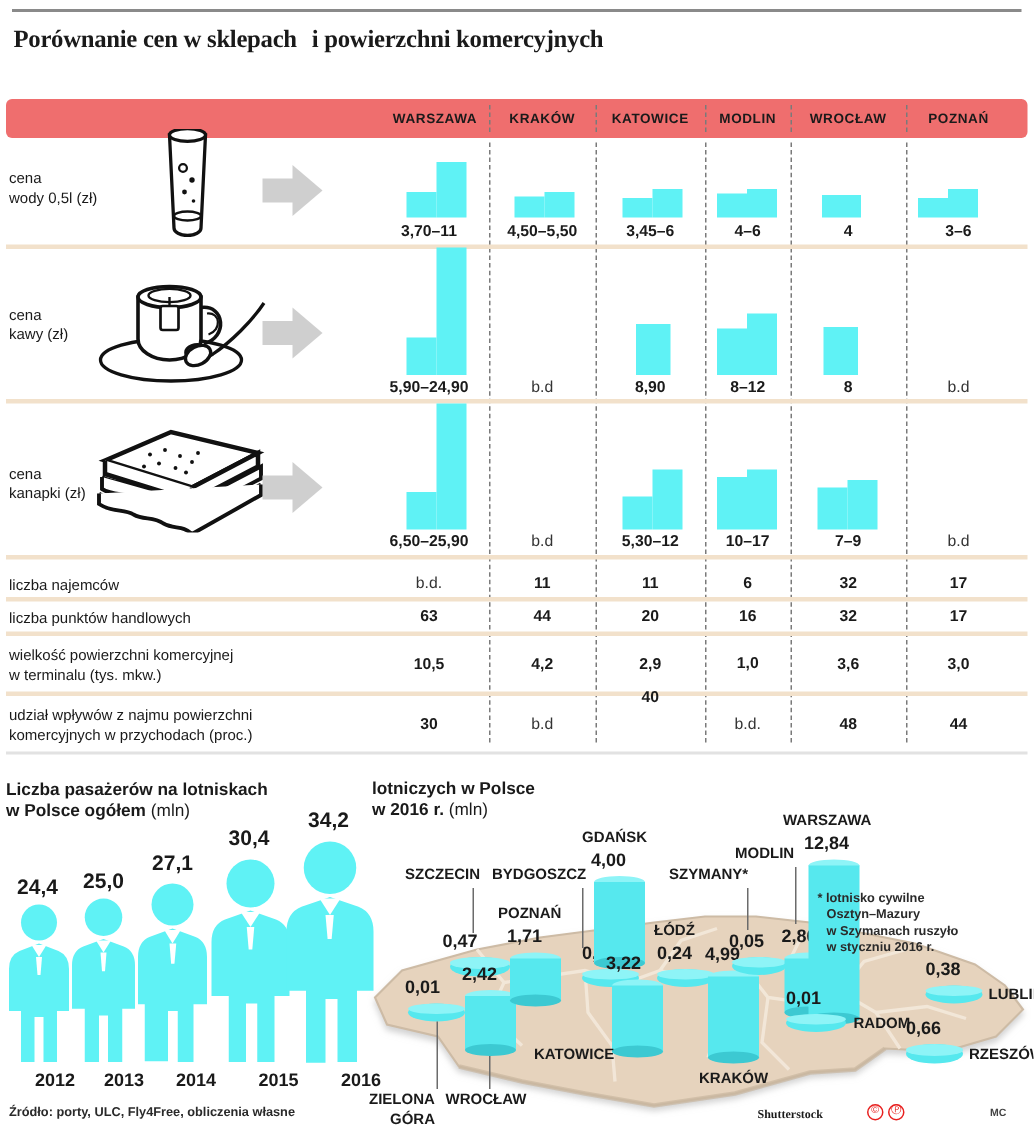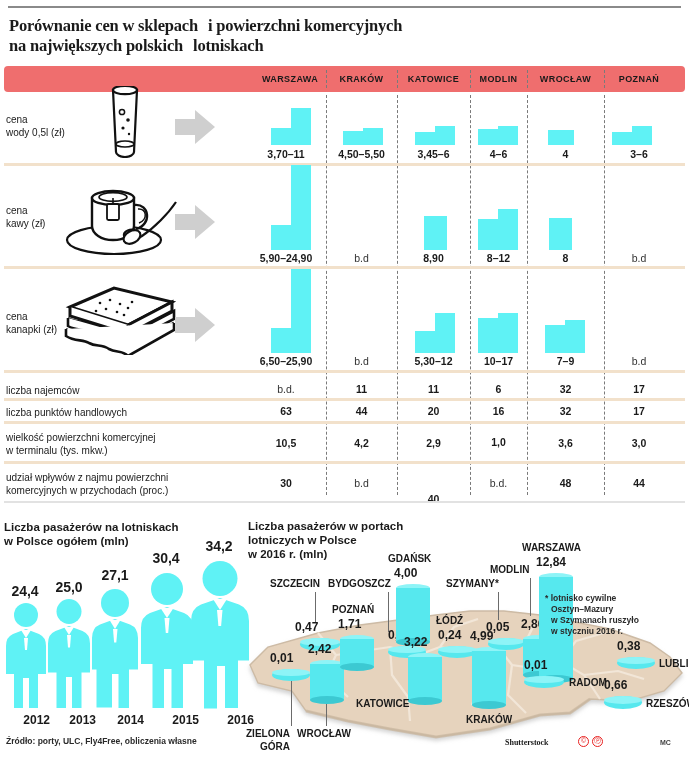--- a/index.html
+++ b/index.html
@@ -51,21 +51,21 @@
   .arrow { position:absolute; width:40px; height:34px; }
   .arrow .stem { position:absolute; left:0; top:9px; width:24px; height:16px; background:#cfcfcf; }
   .arrow .head {
     position:absolute; left:20px; top:0; width:0; height:0;
     border-top:17px solid transparent; border-bottom:17px solid transparent;
     border-left:20px solid #cfcfcf;
   }
 
   
   .sec-head { position:absolute; font-weight:700; font-size:11.5px; line-height:14px; }
-  .sec-head .reg { font-weight:700; }
+  .sec-head .reg { font-weight:400; }
 
   .person { position:absolute; }
   .ptxt { position:absolute; font-weight:700; font-size:14px; text-align:center; }
   .pyear { position:absolute; font-weight:700; font-size:12px; text-align:right; }
 
   
   .mapwrap { position:absolute; left:240px; top:515px; width:449px; height:230px; }
   .mlabel { position:absolute; font-weight:700; font-size:10px; color:#1a1a1a; white-space:nowrap; }
   .mvalue { position:absolute; font-weight:700; font-size:12px; color:#1a1a1a; white-space:nowrap; }
   .leader { position:absolute; background:#6b6b6b; width:1px; }
@@ -84,23 +84,20 @@
   .cc { position:absolute; top:736px; width:11px; height:11px; border-radius:50%; border:1.6px solid #e8201f; color:#e8201f; font-size:7px; line-height:8px; text-align:center; }
   .mc { position:absolute; left:660px; top:739px; font-size:7px; font-weight:700; color:#444; }
 </style>
 </head>
 <body>
 
 <div class="top-rule"></div>
 
 <div class="title">
   <span>Porównanie cen w sklepach</span><span class="gap"></span><span>i powierzchni komercyjnych</span>
-  <span class="l2">
-    <span>na największych polskich</span><span class="gap"></span><span>lotniskach</span>
-  </span>
 </div>
 
 <div class="table">
 
   <div class="hdr">
     <div class="cell" style="left:250px;width:72px">WARSZAWA</div>
     <div class="cell" style="left:322px;width:71px">KRAKÓW</div>
     <div class="cell" style="left:393px;width:73px">KATOWICE</div>
     <div class="cell" style="left:466px;width:57px">MODLIN</div>
     <div class="cell" style="left:523px;width:77px">WROCŁAW</div>
@@ -266,21 +263,21 @@
 <div class="rvalue" style="left:527px;top:437px;width:77px">3,6</div>
 <div class="rvalue" style="left:604px;top:437px;width:70px">3,0</div>
 <div class="rowline" style="top:461px"></div>
 
 <div class="rlabel" style="left:6px;top:471px">
   <div>udział wpływów z najmu powierzchni</div>
   <div>komercyjnych w przychodach (proc.)</div>
 </div>
 <div class="rvalue" style="left:250px;top:477px;width:72px">30</div>
 <div class="rvalue na" style="left:326px;top:477px;width:71px">b.d</div>
-<div class="rvalue" style="left:397px;top:493px;width:73px">40</div>
+<div class="rvalue" style="left:397px;top:459px;width:73px">40</div>
 <div class="rvalue na" style="left:470px;top:477px;width:57px">b.d.</div>
 <div class="rvalue" style="left:527px;top:477px;width:77px">48</div>
 <div class="rvalue" style="left:604px;top:477px;width:70px">44</div>
 <div class="rowline" style="top:501px;background:#e2e2e2;height:2px"></div>
 
 <div class="sec-head" style="left:4px;top:520px;width:240px">
   <div>Liczba pasażerów na lotniskach</div>
   <div><span>w Polsce ogółem</span> <span class="reg">(mln)</span></div>
 </div>
 
@@ -323,21 +320,20 @@
 <div class="ptxt" style="left:184px;top:538px;width:70px">34,2</div>
 <svg class="person" style="left:186px;top:560px" width="68" height="150" viewBox="0 0 68 150">
   <circle cx="34" cy="18.5" r="17.5" fill="#5ff2f5"></circle>
   <path d="M34 38 L53 44.5 q10 4 10 16.5 v39.5 h-11 v47.5 H39 V106 h-8 v42.5 H18 V100.5 H5 V61 q0-12.5 10-16.5 Z" fill="#5ff2f5"></path>
   <path d="M27 39 h14 l-7 11 Z" fill="#fff"></path>
   <path d="M31 50 h5.5 l-1.4 16 h-2.7 Z" fill="#fff"></path>
 </svg>
 <div class="pyear" style="left:184px;top:713px;width:70px">2016</div>
 
 <div class="sec-head" style="left:248px;top:519px;width:200px">
-  <div>Liczba pasażerów w portach</div>
   <div>lotniczych w Polsce</div>
   <div><span>w 2016 r.</span> <span class="reg">(mln)</span></div>
 </div>
 
 <div class="mapwrap">
 
   <svg width="449" height="230" viewBox="0 0 449 230" style="position:absolute;left:0;top:0">
     <defs>
       <filter id="sh">
           <feDropShadow dx="0" dy="3" stdDeviation="2" flood-color="#b3b3b3" flood-opacity="0.6"></feDropShadow>

